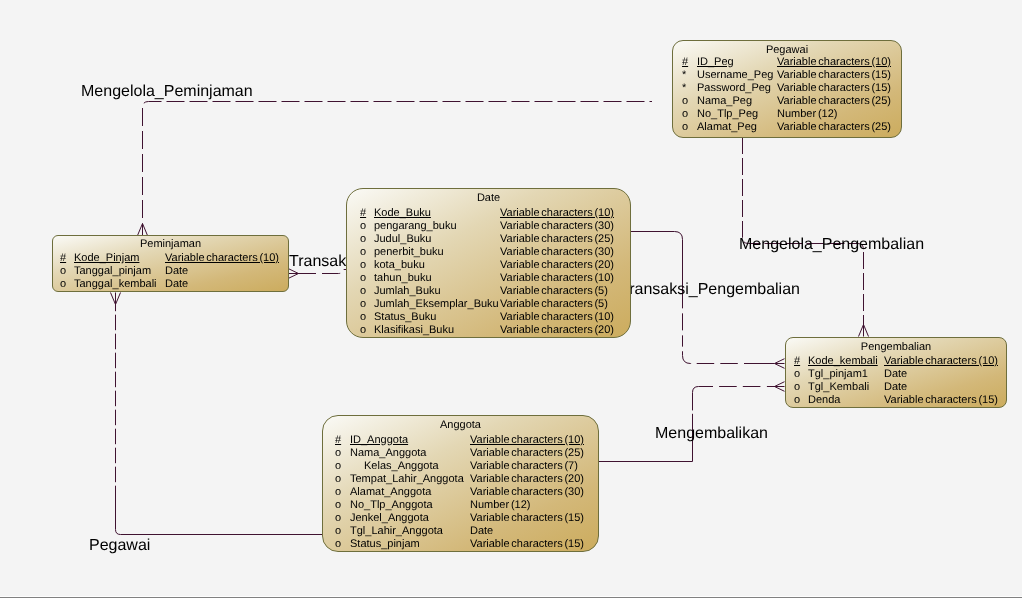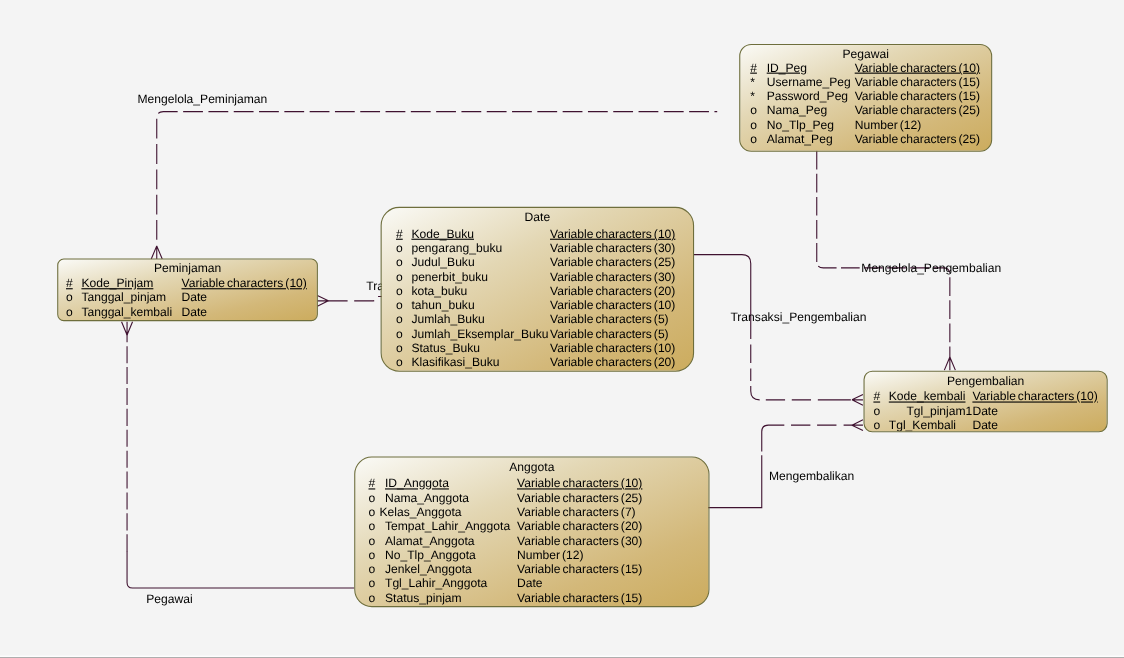--- a/index.html
+++ b/index.html
@@ -13,21 +13,21 @@
           border-radius:11px;
           background:linear-gradient(to bottom right,#fafaf6 0%,#e3d7b4 35%,#d3b879 75%,#ccac5e 100%);
           overflow:hidden;}
   .ent-title{position:absolute;left:0;right:0;text-align:center;
              font-size:11px;line-height:11px;color:#000;}
   .row{position:absolute;left:0;height:11px;line-height:11px;font-size:11px;color:#000;white-space:nowrap;}
   .k{position:absolute;}
   .n{position:absolute;}
   .t{position:absolute;word-spacing:-1.3px;}
   .pk{text-decoration:underline;text-underline-offset:1px;}
-  .lbl{position:absolute;z-index:2;font-size:11px;line-height:11px;color:#000;white-space:nowrap;margin-left:44px;}
+  .lbl{position:absolute;z-index:2;font-size:16px;line-height:11px;color:#000;white-space:nowrap;}
   svg.links{position:absolute;z-index:1;left:0;top:0;width:1022px;height:598px;overflow:visible;}
   .bottombar{position:absolute;z-index:5;left:0;top:596px;width:1022px;height:2px;
      background:linear-gradient(180deg,#fdfdfd 0%,#fdfdfd 50%,#808080 50%,#808080 100%);}
 </style>
 </head>
 <body>
 
 <div id="canvas">
   <svg class="links" id="links">
       <path d="M 652 101.5 L 148.5 101.5 Q 142.5 101.5 142.5 107.5 L 142.5 223" fill="none" stroke="#3f1230" stroke-width="1" stroke-dasharray="18,5" stroke-dashoffset="15.5"></path>
@@ -142,35 +142,35 @@
           <span class="k" style="left:7px">o</span>
           <span class="n" style="left:21px">Tanggal_pinjam</span>
           <span class="t" style="left:112px">Date</span>
         </div>
         <div class="row" style="top:43px">
           <span class="k" style="left:7px">o</span>
           <span class="n" style="left:21px">Tanggal_kembali</span>
           <span class="t" style="left:112px">Date</span>
         </div>
       </div>
-      <div class="entity" style="left: 322px; top: 415px; width: 323px; height: 137px; border-radius: 16px;">
+      <div class="entity" style="left: 322px; top: 415px; width: 277px; height: 137px; border-radius: 16px;">
         <div class="ent-title" style="top:4px">Anggota</div>
         <div class="row" style="top:19px">
           <span class="k pk" style="left:12px">#</span>
           <span class="n pk" style="left:27px">ID_Anggota</span>
           <span class="t pk" style="left:147px">Variable characters (10)</span>
         </div>
         <div class="row" style="top:32px">
           <span class="k" style="left:12px">o</span>
           <span class="n" style="left:27px">Nama_Anggota</span>
           <span class="t" style="left:147px">Variable characters (25)</span>
         </div>
         <div class="row" style="top:45px">
           <span class="k" style="left:12px">o</span>
-          <span class="n" style="left:22px">Kelas_Anggota</span>
+          <span class="n" style="left:41px">Kelas_Anggota</span>
           <span class="t" style="left:147px">Variable characters (7)</span>
         </div>
         <div class="row" style="top:58px">
           <span class="k" style="left:12px">o</span>
           <span class="n" style="left:27px">Tempat_Lahir_Anggota</span>
           <span class="t" style="left:147px">Variable characters (20)</span>
         </div>
         <div class="row" style="top:71px">
           <span class="k" style="left:12px">o</span>
           <span class="n" style="left:27px">Alamat_Anggota</span>
@@ -190,40 +190,40 @@
           <span class="k" style="left:12px">o</span>
           <span class="n" style="left:27px">Tgl_Lahir_Anggota</span>
           <span class="t" style="left:147px">Date</span>
         </div>
         <div class="row" style="top:123px">
           <span class="k" style="left:12px">o</span>
           <span class="n" style="left:27px">Status_pinjam</span>
           <span class="t" style="left:147px">Variable characters (15)</span>
         </div>
       </div>
-      <div class="entity" style="left: 785px; top: 337px; width: 222px; height: 56px; border-radius: 8px;">
+      <div class="entity" style="left: 785px; top: 337px; width: 222px; height: 71px; border-radius: 8px;">
         <div class="ent-title" style="top:4px">Pengembalian</div>
         <div class="row" style="top:18px">
           <span class="k pk" style="left:8px">#</span>
           <span class="n pk" style="left:22px">Kode_kembali</span>
           <span class="t pk" style="left:98px">Variable characters (10)</span>
         </div>
         <div class="row" style="top:31px">
           <span class="k" style="left:8px">o</span>
-          <span class="n" style="left:38px">Tgl_pinjam1</span>
+          <span class="n" style="left:22px">Tgl_pinjam1</span>
           <span class="t" style="left:98px">Date</span>
         </div>
         <div class="row" style="top:44px">
           <span class="k" style="left:8px">o</span>
           <span class="n" style="left:22px">Tgl_Kembali</span>
           <span class="t" style="left:98px">Date</span>
         </div>
         <div class="row" style="top:57px">
           <span class="k" style="left:8px">o</span>
-          <span class="n" style="left:22px">Buku</span>
+          <span class="n" style="left:22px">Denda</span>
           <span class="t" style="left:98px">Variable characters (15)</span>
         </div>
       </div>
     </div>
   <div id="labels">
       <div class="lbl" style="left: 81px; top: 86px;">Mengelola_Peminjaman</div>
       <div class="lbl" style="left: 739px; top: 239px;">Mengelola_Pengembalian</div>
       <div class="lbl" style="left: 289px; top: 256px;">Transaksi_Peminjaman</div>
       <div class="lbl" style="left: 620px; top: 284px;">Transaksi_Pengembalian</div>
       <div class="lbl" style="left: 655px; top: 428px;">Mengembalikan</div>

